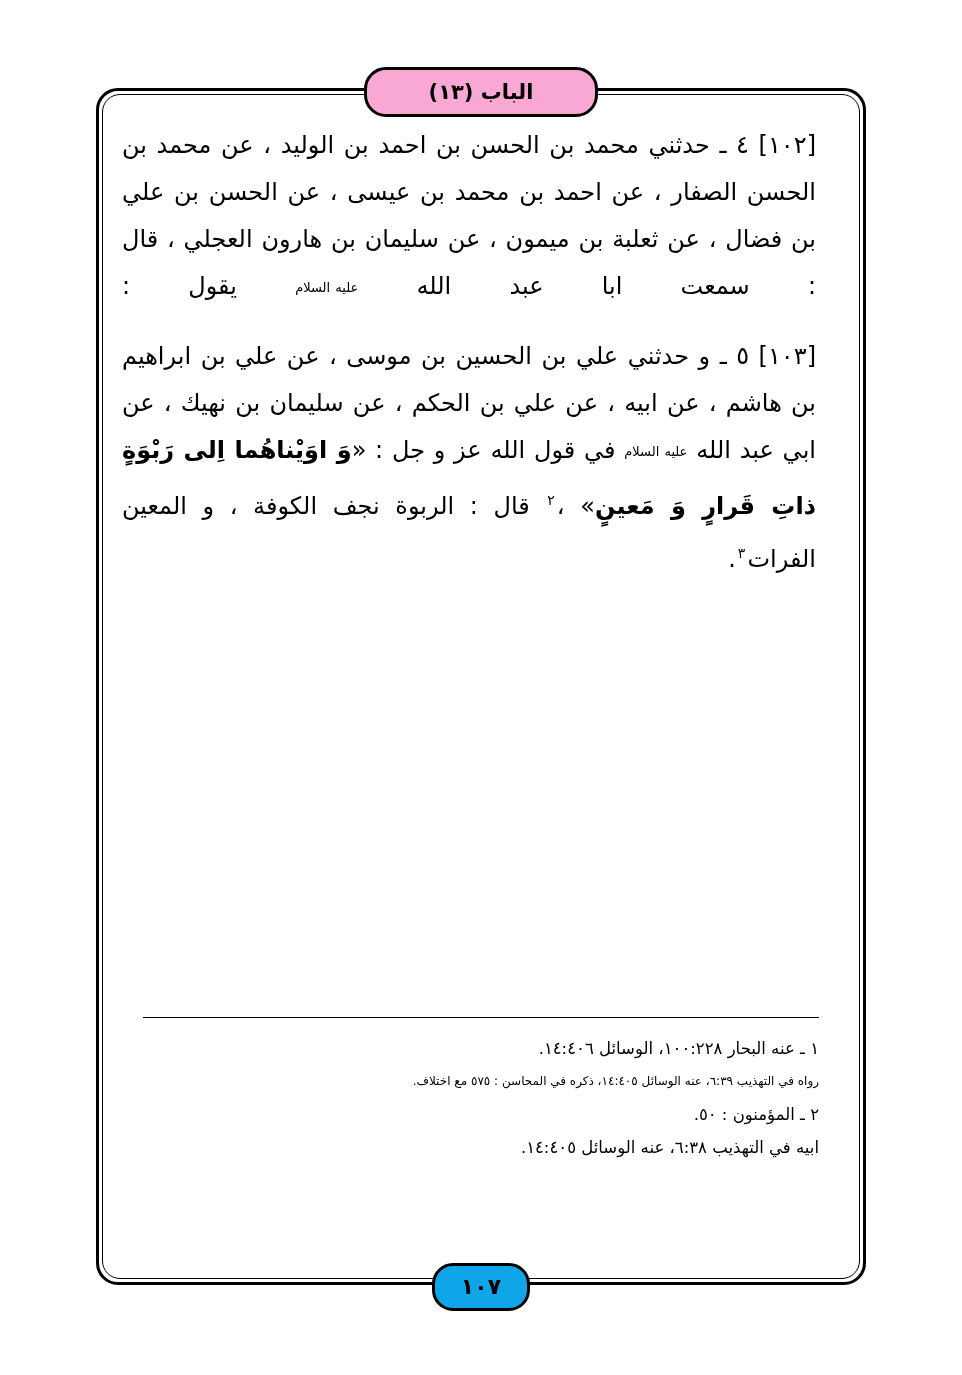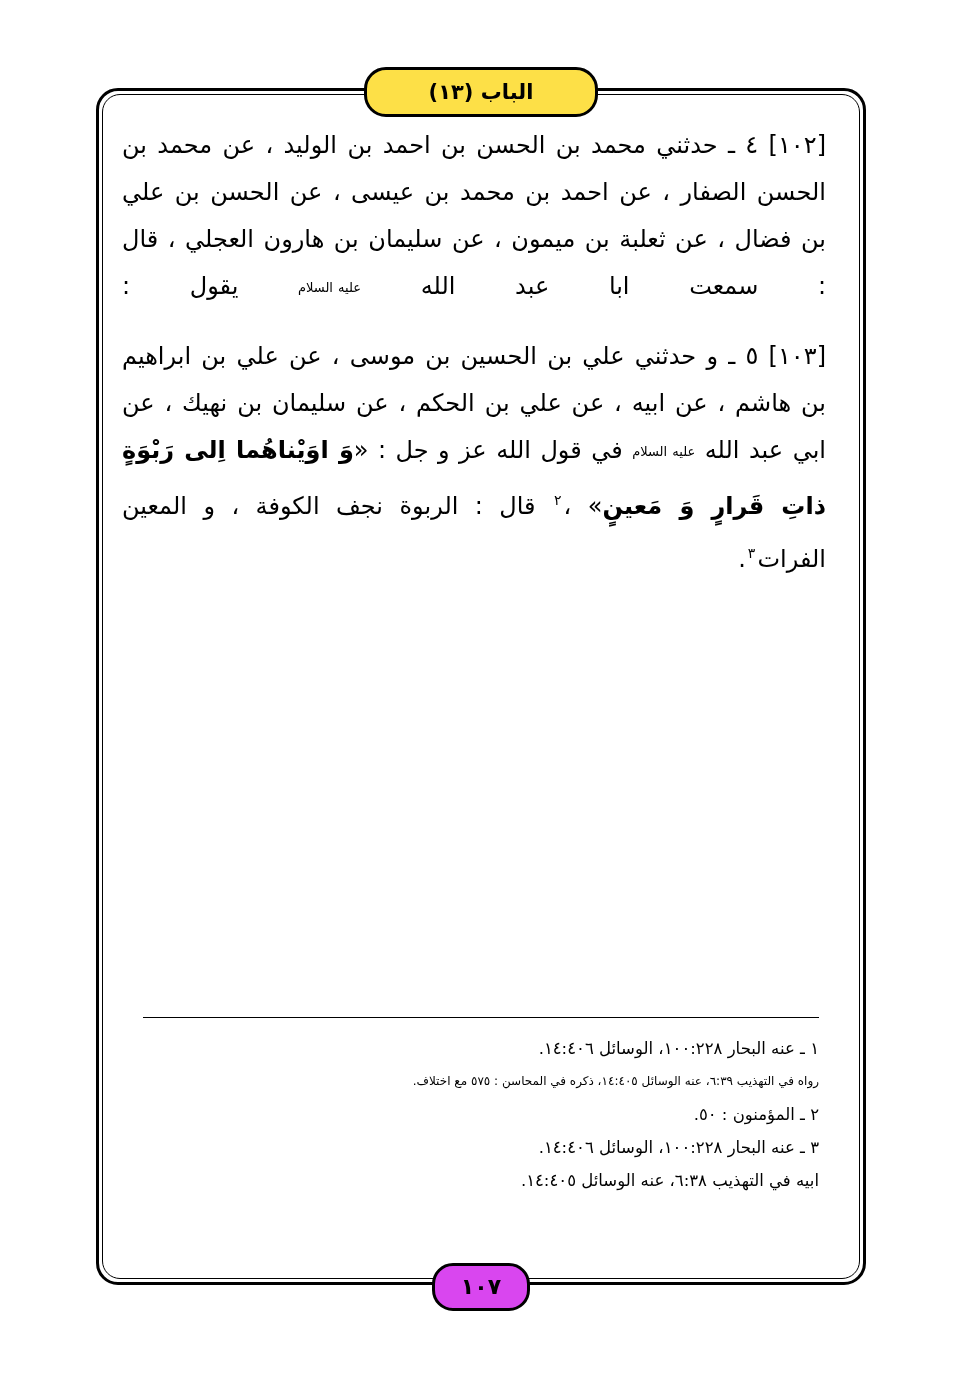--- a/index.html
+++ b/index.html
@@ -41,21 +41,21 @@
   
   #chapter-badge {
     position: absolute;
     left: 50%;
     top: 67px;
     transform: translateX(-50%);
     width: 228px;
     height: 44px;
     border: 3px solid #000;
     border-radius: 22px;
-    background: #fde047;
+    background: #f9a8d4;
     z-index: 5;
     display: flex;
     align-items: center;
     justify-content: center;
   }
   #chapter-badge .badge-text {
     font-family: "DejaVu Sans", sans-serif;
     font-size: 21px;
     font-weight: bold;
     letter-spacing: 1px;
@@ -66,21 +66,21 @@
   
   #page-number-badge {
     position: absolute;
     left: 50%;
     top: 1263px;
     transform: translateX(-50%);
     width: 92px;
     height: 42px;
     border: 3px solid #000;
     border-radius: 21px;
-    background: #d946ef;
+    background: #0ea5e9;
     z-index: 5;
     display: flex;
     align-items: center;
     justify-content: center;
   }
   #page-number-badge .badge-text {
     font-size: 22px;
     font-weight: bold;
     letter-spacing: 2px;
     line-height: 1;
@@ -89,21 +89,21 @@
   
   #text-body {
     position: absolute;
     right: 130px;
     top: 122px;
     width: 710px;
     text-align: justify;
     text-align-last: justify;
   }
   .hadith-block {
-    margin: 0 6px 20px 0;
+    margin: 0 16px 20px 0;
     font-size: 24px;
     line-height: 47px;
     text-align: justify;
     text-align-last: justify;
     word-spacing: 1px;
   }
   .block-gap-lg { margin-bottom: 34px; }
   .quran {
     font-weight: bold;
   }
@@ -173,19 +173,18 @@
 
 
 </div>
 
 <div id="footnote-rule"></div>
 
 <div id="footnotes">
   <span class="footnote-line">١ ـ عنه البحار ١٠٠:٢٢٨، الوسائل ١٤:٤٠٦.</span>
   <span class="footnote-line wide">رواه في التهذيب ٦:٣٩، عنه الوسائل ١٤:٤٠٥، ذكره في المحاسن : ٥٧٥ مع اختلاف.</span>
   <span class="footnote-line">٢ ـ المؤمنون : ٥٠.</span>
-  <span class="footnote-line">٣ ـ عنه البحار ١٠٠:٢٢٨، الوسائل ١٤:٤٠٦.</span>
   <span class="footnote-line">ابيه في التهذيب ٦:٣٨، عنه الوسائل ١٤:٤٠٥.</span>
 </div>
 
 <div id="page-number-badge">
   <span class="badge-text">١٠٧</span>
 </div>
 
 </body></html>

